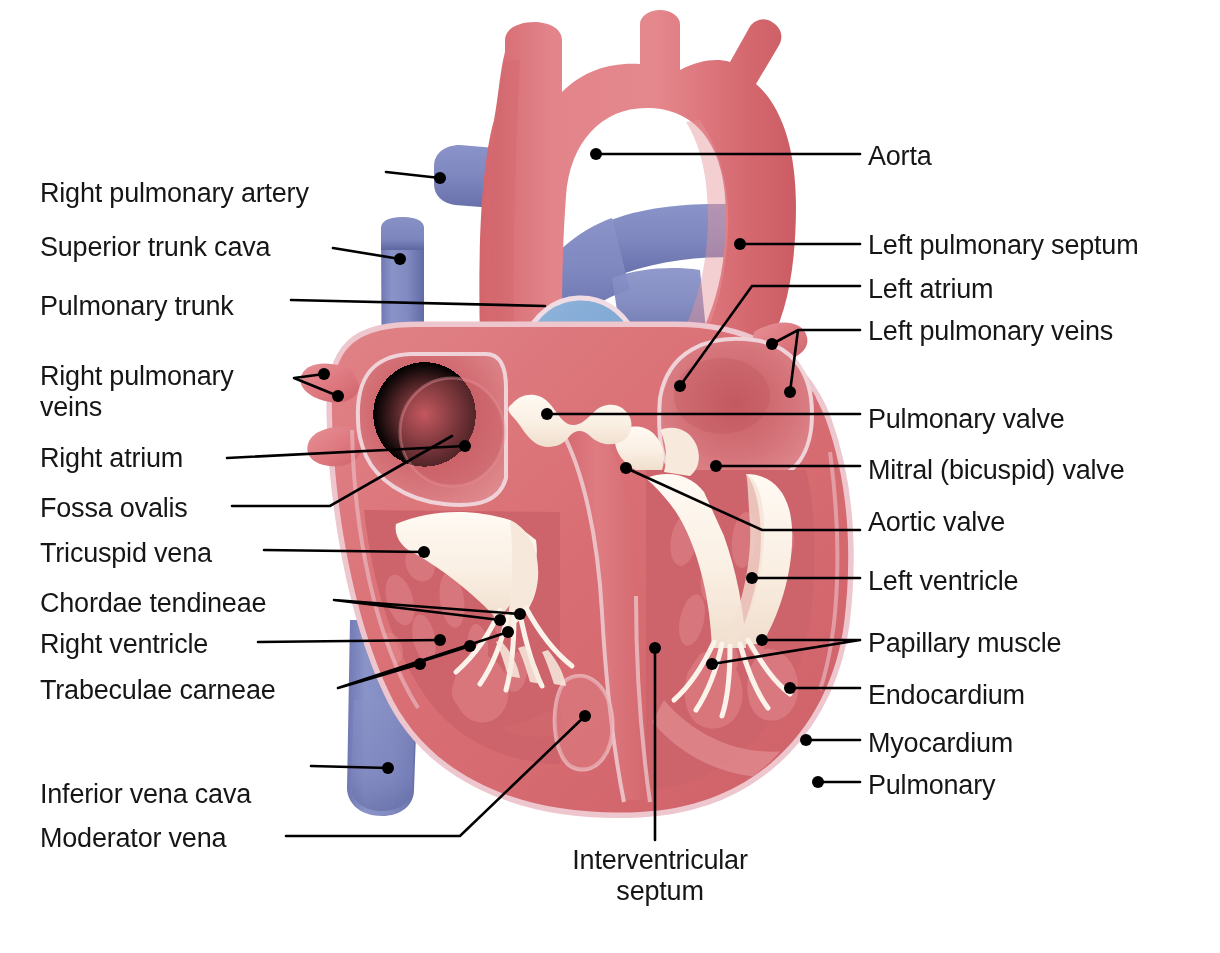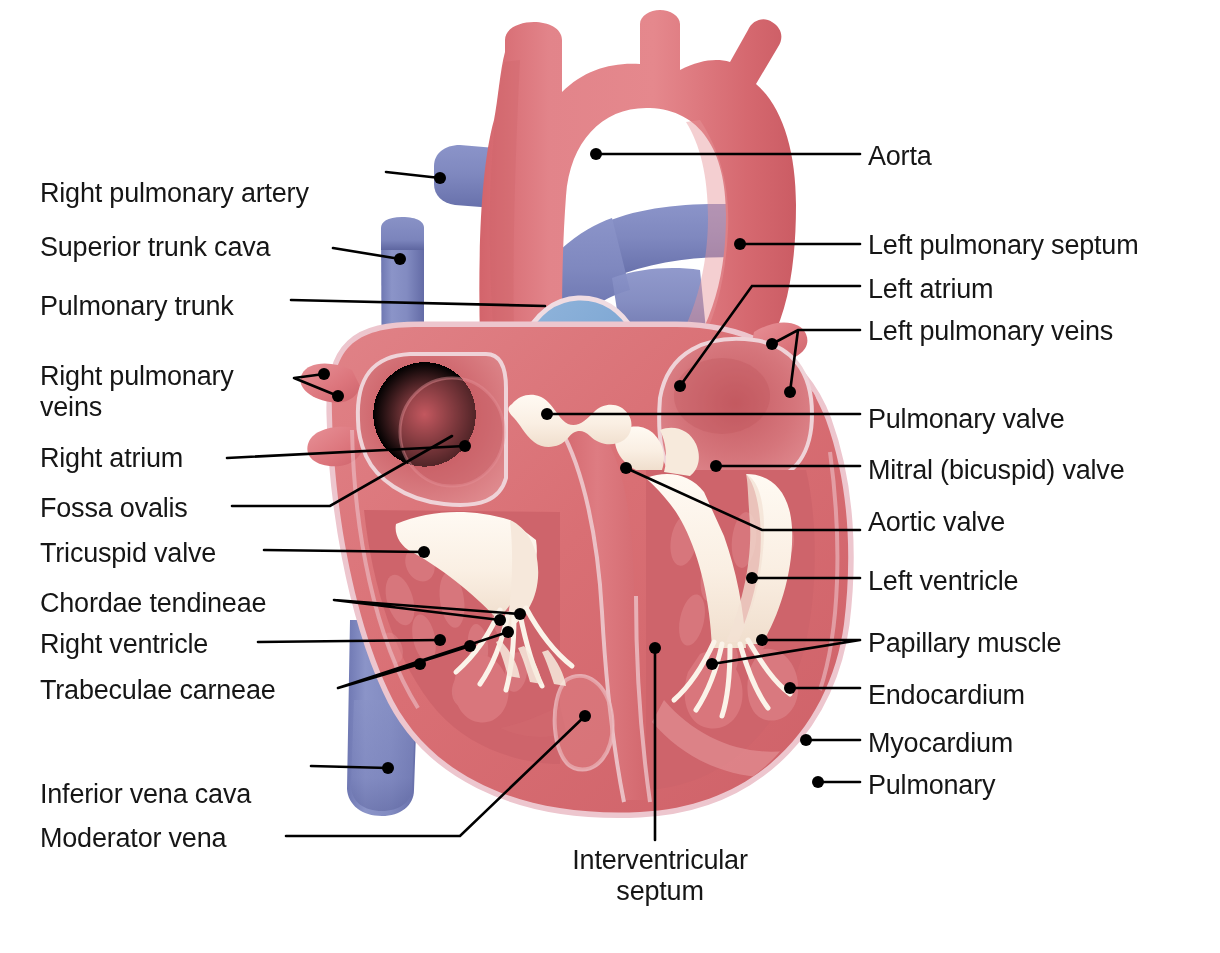--- a/index.html
+++ b/index.html
@@ -416,21 +416,21 @@
   </svg>
 
   <div id="labels-left">
       <div class="lbl left" style="top: 178px; left: 0px; width: auto; padding-left: 40px; text-align: center;">Right pulmonary artery</div>
       <div class="lbl left" style="top: 232px; left: 0px; width: auto; padding-left: 40px;">Superior trunk cava</div>
       <div class="lbl left" style="top: 291px; left: 0px; width: auto; padding-left: 40px;">Pulmonary trunk</div>
       <div class="lbl left" style="top: 361px; left: 0px; width: auto; padding-left: 40px;">Right pulmonary
 veins</div>
       <div class="lbl left" style="top: 443px; left: 0px; width: auto; padding-left: 40px;">Right atrium</div>
       <div class="lbl left" style="top: 493px; left: 0px; width: auto; padding-left: 40px;">Fossa ovalis</div>
-      <div class="lbl left" style="top: 538px; left: 0px; width: auto; padding-left: 40px;">Tricuspid valve</div>
+      <div class="lbl left" style="top: 538px; left: 0px; width: auto; padding-left: 40px;">Tricuspid vena</div>
       <div class="lbl left" style="top: 588px; left: 0px; width: auto; padding-left: 40px;">Chordae tendineae</div>
       <div class="lbl left" style="top: 629px; left: 0px; width: auto; padding-left: 40px;">Right ventricle</div>
       <div class="lbl left" style="top: 675px; left: 0px; width: auto; padding-left: 40px;">Trabeculae carneae</div>
       <div class="lbl left" style="top: 779px; left: 0px; width: auto; padding-left: 40px;">Inferior vena cava</div>
       <div class="lbl left" style="top: 823px; left: 0px; width: auto; padding-left: 40px;">Moderator vena</div>
     </div>
   <div id="labels-right">
       <div class="lbl right" style="left: 868px; top: 141px;">Aorta</div>
       <div class="lbl right" style="left: 868px; top: 230px;">Left pulmonary septum</div>
       <div class="lbl right" style="left: 868px; top: 274px;">Left atrium</div>

